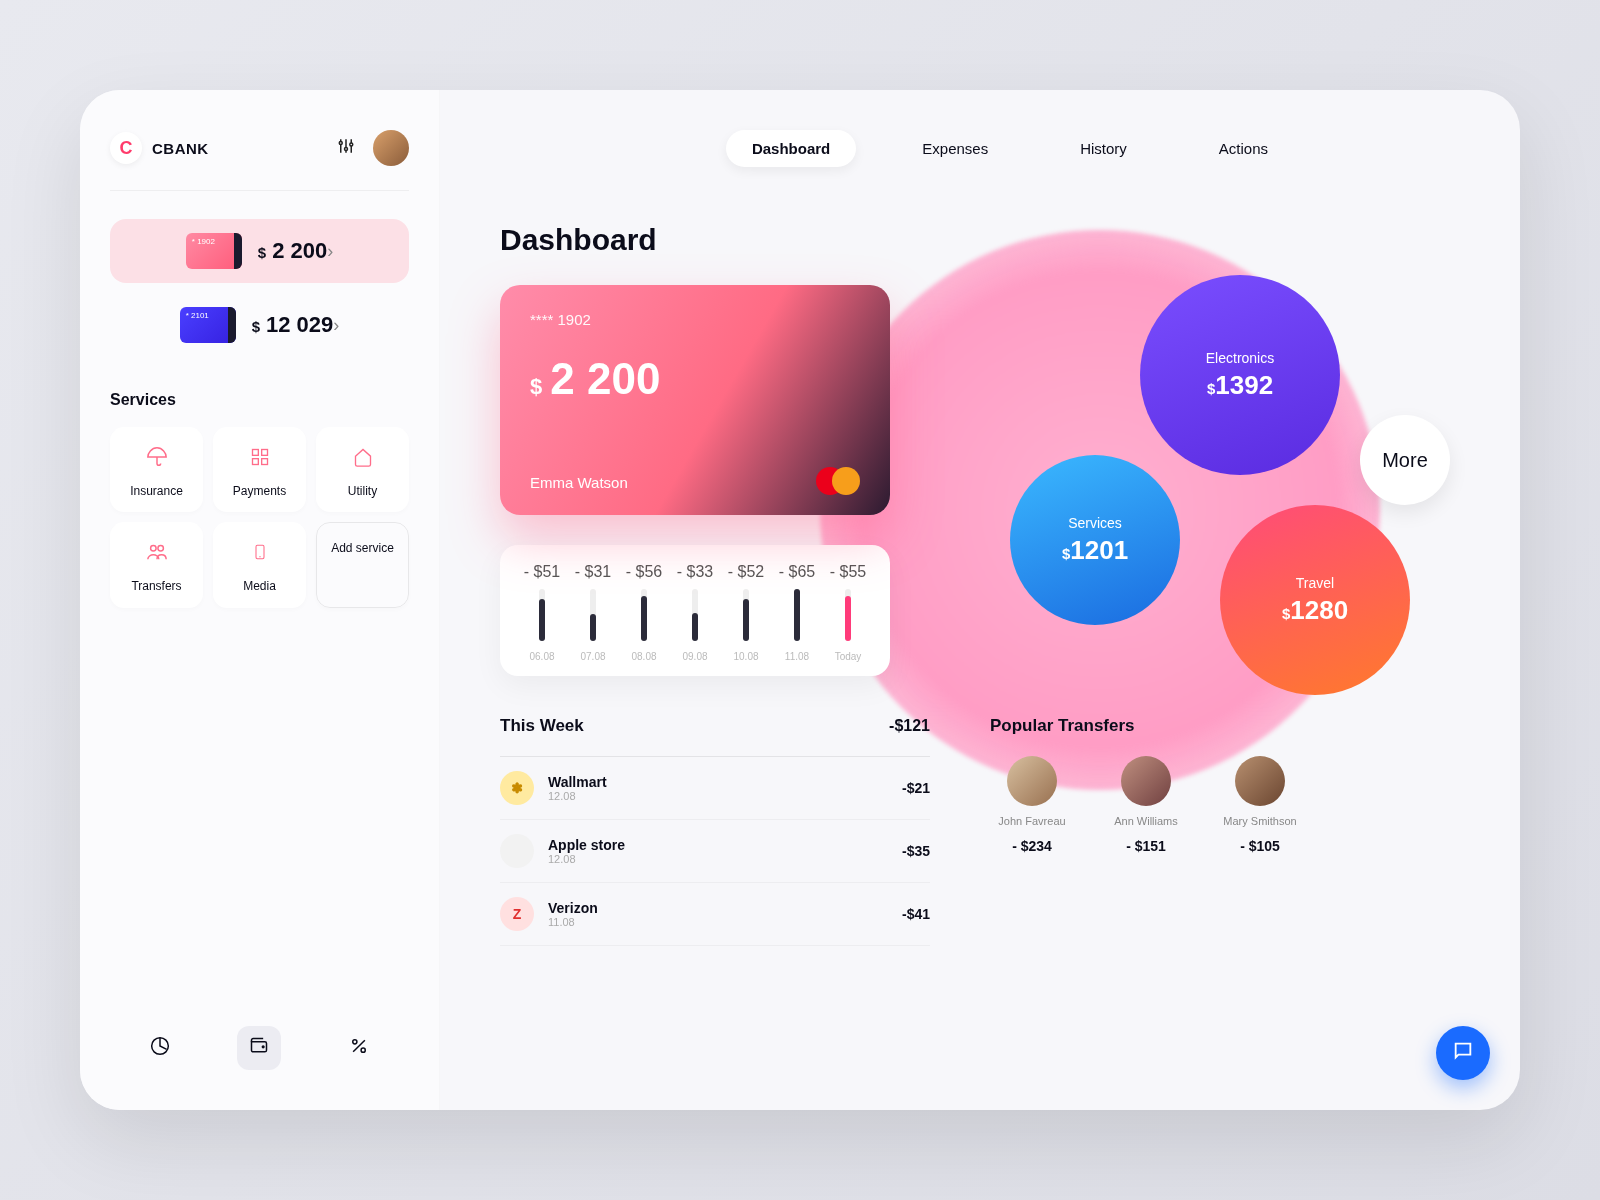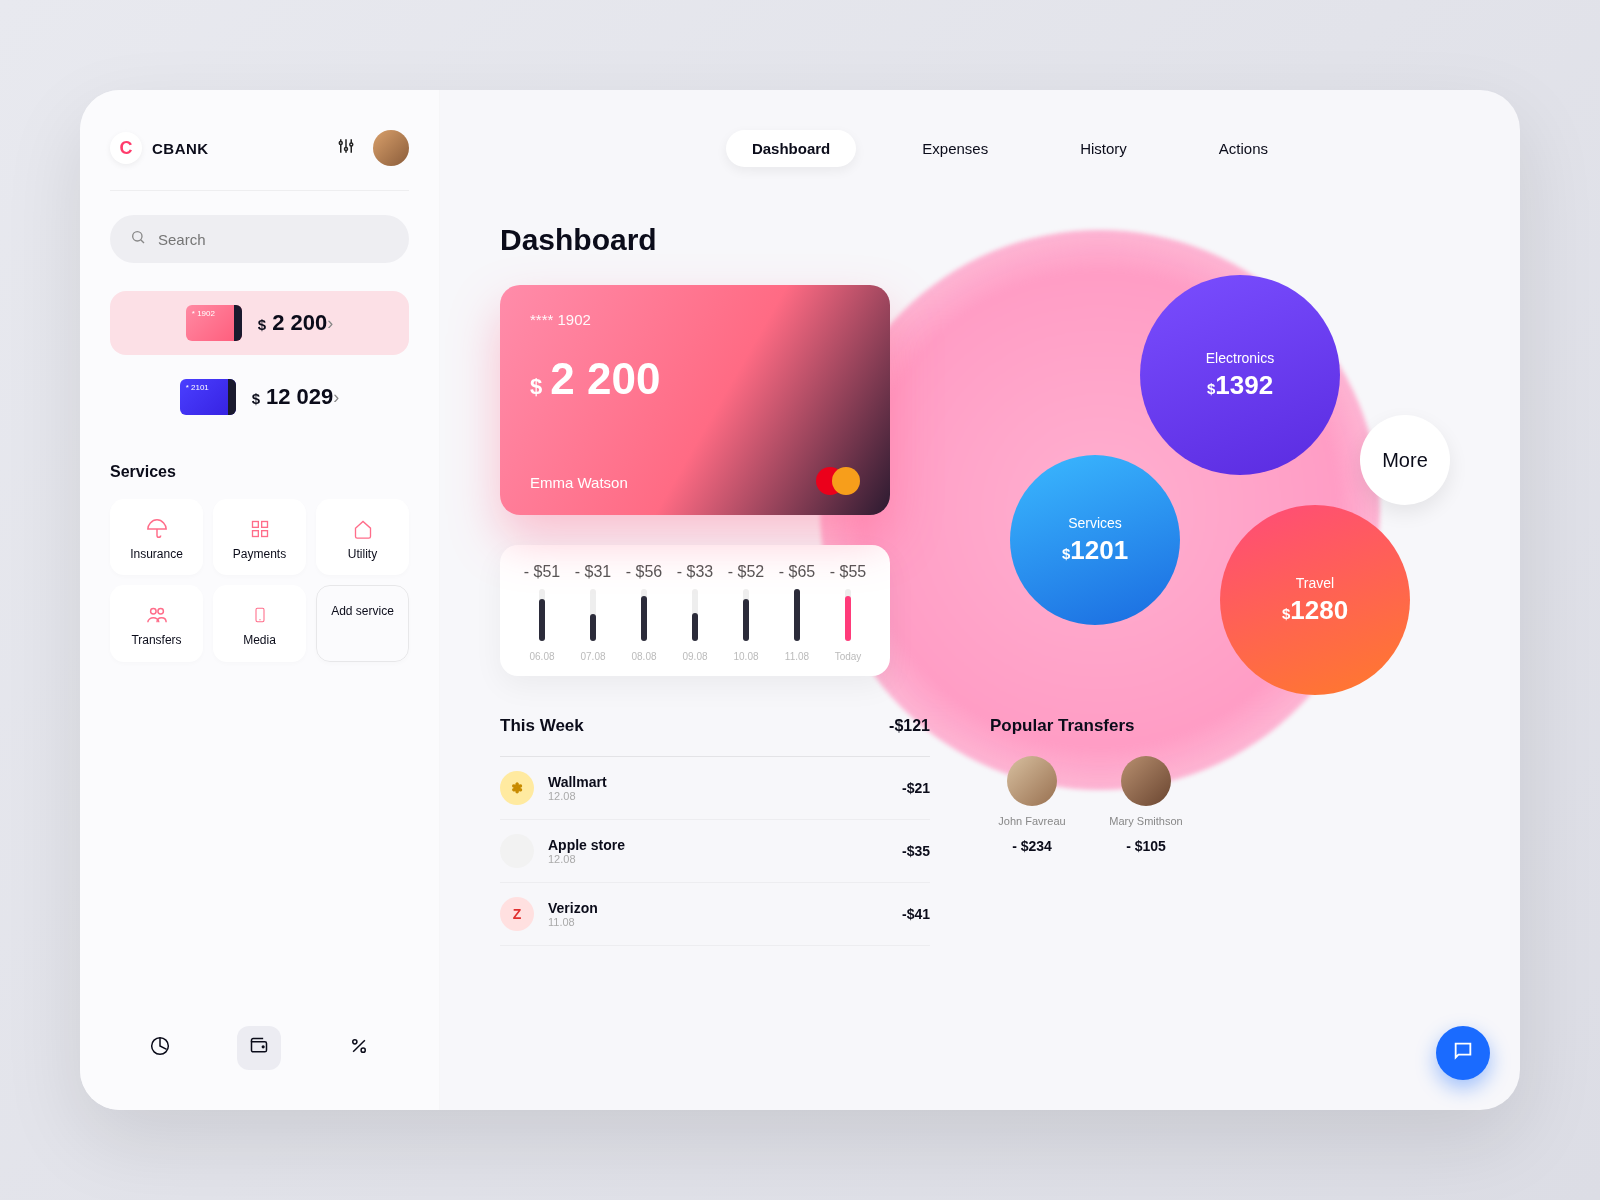--- a/index.html
+++ b/index.html
@@ -22,21 +22,21 @@
 .card-row-left { display: flex; align-items: center; gap: 16px; }
 .mini-card { width: 56px; height: 36px; border-radius: 6px; position: relative; padding: 4px 6px; font-size: 8px; color: #fff; display:flex; align-items:flex-start; }
 .mini-card::after{content:'';position:absolute;right:0;top:0;bottom:0;width:8px;background:#1a1a2e;border-radius:0 6px 6px 0;}
 .mini-card.pink { background: linear-gradient(135deg,#ff8aa3,#ff5b7a); }
 .mini-card.blue { background: linear-gradient(135deg,#4a3fff,#3520e0); }
 .card-balance { font-size: 22px; font-weight: 700; color: #0b0c1a; display:flex; align-items:baseline; gap:6px;}
 .card-balance .cur { font-size: 15px; font-weight:600;}
 .chev { color: #888; font-size: 18px; }
 .services-title { margin-top: 34px; font-weight: 800; font-size: 16px; color: #0b0c1a; }
 .services-grid { margin-top: 18px; display: grid; grid-template-columns: repeat(3, 1fr); gap: 10px; }
-.service-tile { background: #fff; border-radius: 14px; padding: 18px 8px 14px; display: flex; flex-direction: column; align-items: center; gap: 6px; cursor: pointer; box-shadow: 0 2px 4px rgba(0,0,0,0.02); }
+.service-tile { background: #fff; border-radius: 14px; padding: 18px 8px 14px; display: flex; flex-direction: column; align-items: center; gap: 15px; cursor: pointer; box-shadow: 0 2px 4px rgba(0,0,0,0.02); }
 .service-tile.add { background: transparent; border: 1px solid rgba(0,0,0,0.08); }
 .service-icon { color: #ff6d8a; height: 24px; display:flex; align-items:center; }
 .service-label { font-size: 12px; color: #0b0c1a; text-align:center; line-height:1.2;}
 .bottom-nav { margin-top: auto; display: flex; justify-content: space-around; padding-top: 30px; }
 .bnav-item { width: 44px; height: 44px; border-radius: 12px; display: flex; align-items: center; justify-content: center; cursor: pointer; color: #0b0c1a; }
 .bnav-item.active { background: #ececf2; }
 
 .main { flex: 1; padding: 40px 60px 30px; position: relative; }
 .pink-blob { position: absolute; width: 560px; height: 560px; border-radius: 50%; background: radial-gradient(circle,#ffb0d0 0%,#ff9dc5 60%, rgba(255,157,197,0) 100%); top: 140px; left: 380px; filter: blur(2px); z-index:0;}
 .top-tabs { display: flex; gap: 40px; justify-content: center; margin-left: 60px; }
@@ -123,29 +123,20 @@
               <line x1="12" y1="3" x2="12" y2="21"></line>
               <circle cx="12" cy="16" r="2" fill="#fff"></circle>
               <line x1="19" y1="3" x2="19" y2="21"></line>
               <circle cx="19" cy="10" r="2" fill="#fff"></circle>
             </svg>
         </span>
         <div class="avatar"></div>
       </div>
     </div>
 
-    <div class="search-box">
-      <span class="search-icon">
-        <svg width="16" height="16" viewBox="0 0 24 24" fill="none" stroke="currentColor" stroke-width="2">
-            <circle cx="11" cy="11" r="7"></circle>
-            <line x1="21" y1="21" x2="16" y2="16"></line>
-          </svg>
-      </span>
-      <input placeholder="Search" style="">
-    </div>
 
     <div class="cards-list">
       <div class="card-row active">
         <div class="card-row-left">
           <div class="mini-card pink">
               <span>* 1902</span>
             </div>
           <div class="card-balance">
               <span class="cur">$</span>
               <span>2 200</span>
@@ -387,20 +378,25 @@
 
       <div class="transfers">
         <div class="transfers-title">Popular Transfers</div>
         <div class="people-row">
           <div class="person">
               <div class="pavatar pa2"></div>
               <div class="pname">John Favreau</div>
               <div class="pamt">- $234</div>
             </div>
           <div class="person">
+              <div class="pavatar pa3"></div>
+              <div class="pname">Ann Williams</div>
+              <div class="pamt">- $151</div>
+            </div>
+          <div class="person">
               <div class="pavatar pa4"></div>
               <div class="pname">Mary Smithson</div>
               <div class="pamt">- $105</div>
             </div>
         </div>
       </div>
     </div>
 
     <div class="chat-fab">
       <span><svg width="22" height="22" viewBox="0 0 24 24" fill="none" stroke="currentColor" stroke-width="2">

